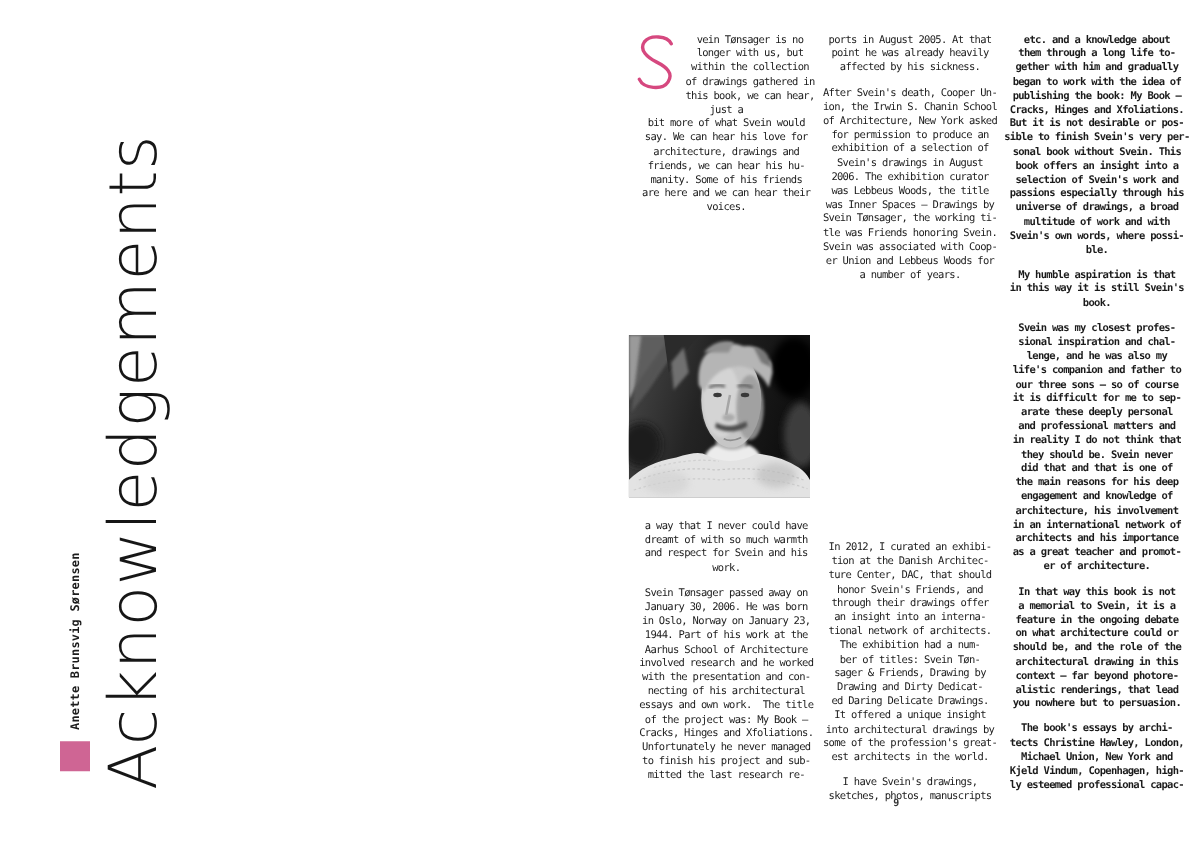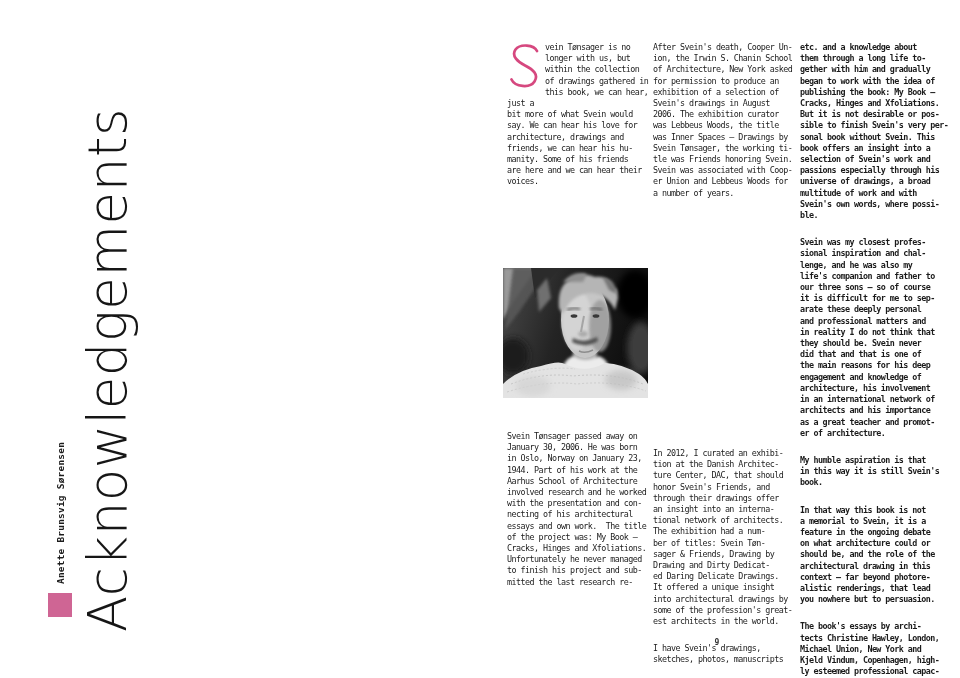--- a/index.html
+++ b/index.html
@@ -13,21 +13,21 @@
           font-size:53px;letter-spacing:0.5px;color:#161616;line-height:60px;}
   .vauthor{position:absolute;left:55px;top:584px;transform:rotate(-90deg);
            transform-origin:0 0;white-space:nowrap;
            font-family:"DejaVu Sans Mono", monospace;font-weight:bold;
            font-size:9.5px;letter-spacing:0.2px;color:#1c1c1c;}
   .marker{position:absolute;left:48px;top:593px;width:24px;height:24px;background:#cf6594;}
 
   
   .col{position:absolute;font-size:8.4px;line-height:11.2px;letter-spacing:-0.55px;
        color:#1b1b1b;}
-  .col p{margin:16px 0 9px 0;white-space:pre-wrap;}
+  .col p{margin:0 0 9px 0;white-space:pre-wrap;text-align:center;}
   .col1top{left:507px;top:26px;width:148px;}
   .col1bottom{left:507px;top:415px;width:148px;}
   .col2top{left:653px;top:26px;width:150px;}
   .col2bottom{left:653px;top:432px;width:150px;}
   .col3{left:800px;top:26px;width:155px;font-weight:bold;}
 
   .dropcap{float:left;width:36px;height:45px;margin:1px 2px 0 0;}
   .dropcap svg{display:block;}
 
   .photo{position:absolute;left:503px;top:268px;width:145px;height:130px;}
@@ -101,37 +101,44 @@
     <path d="M58,106 Q60,92 70,88 Q82,96 96,88 Q106,92 108,106 Q84,116 58,106 Z" fill="#ececec" filter="url(#soft)"></path>
     <path d="M0,130 L0,116 Q14,102 38,98 Q56,92 62,96 Q82,106 102,95 Q120,96 136,106 Q142,110 145,116 L145,130 Z" fill="#e3e3e3"></path>
     <path d="M8,116 Q40,104 70,108 Q110,104 140,116" stroke="#c6c6c6" stroke-width="1" fill="none" stroke-dasharray="2,2"></path>
     <path d="M4,124 Q42,112 74,116 Q112,112 143,123" stroke="#cdcdcd" stroke-width="1" fill="none" stroke-dasharray="2,2"></path>
     <path d="M20,106 Q50,98 72,101" stroke="#cfcfcf" stroke-width="1" fill="none" stroke-dasharray="2,2"></path>
     <ellipse cx="118" cy="112" rx="16" ry="10" fill="#bdbdbd" opacity="0.7" filter="url(#soft2)"></ellipse>
     <ellipse cx="30" cy="118" rx="18" ry="10" fill="#d2d2d2" opacity="0.7" filter="url(#soft2)"></ellipse>
   </svg>
 
   <div class="col col1bottom">
+    <p>a way that I never could have
+dreamt of with so much warmth
+and respect for Svein and his
+work.</p>
     <p>Svein Tønsager passed away on
 January 30, 2006. He was born
 in Oslo, Norway on January 23,
 1944. Part of his work at the
 Aarhus School of Architecture
 involved research and he worked
 with the presentation and con-
 necting of his architectural
 essays and own work.  The title
 of the project was: My Book –
 Cracks, Hinges and Xfoliations.
 Unfortunately he never managed
 to finish his project and sub-
 mitted the last research re-</p>
   </div>
 
   <div class="col col2top">
+    <p>ports in August 2005. At that
+point he was already heavily
+affected by his sickness.</p>
     <p>After Svein's death, Cooper Un-
 ion, the Irwin S. Chanin School
 of Architecture, New York asked
 for permission to produce an
 exhibition of a selection of
 Svein's drawings in August
 2006. The exhibition curator
 was Lebbeus Woods, the title
 was Inner Spaces – Drawings by
 Svein Tønsager, the working ti-
@@ -171,41 +178,41 @@
 But it is not desirable or pos-
 sible to finish Svein's very per-
 sonal book without Svein. This
 book offers an insight into a
 selection of Svein's work and
 passions especially through his
 universe of drawings, a broad
 multitude of work and with
 Svein's own words, where possi-
 ble.</p>
+    <p>My humble aspiration is that
+in this way it is still Svein's
+book.</p>
     <p>Svein was my closest profes-
 sional inspiration and chal-
 lenge, and he was also my
 life's companion and father to
 our three sons – so of course
 it is difficult for me to sep-
 arate these deeply personal
 and professional matters and
 in reality I do not think that
 they should be. Svein never
 did that and that is one of
 the main reasons for his deep
 engagement and knowledge of
 architecture, his involvement
 in an international network of
 architects and his importance
 as a great teacher and promot-
 er of architecture.</p>
-    <p>My humble aspiration is that
-in this way it is still Svein's
-book.</p>
     <p>In that way this book is not
 a memorial to Svein, it is a
 feature in the ongoing debate
 on what architecture could or
 should be, and the role of the
 architectural drawing in this
 context – far beyond photore-
 alistic renderings, that lead
 you nowhere but to persuasion.</p>
     <p>The book's essays by archi-

